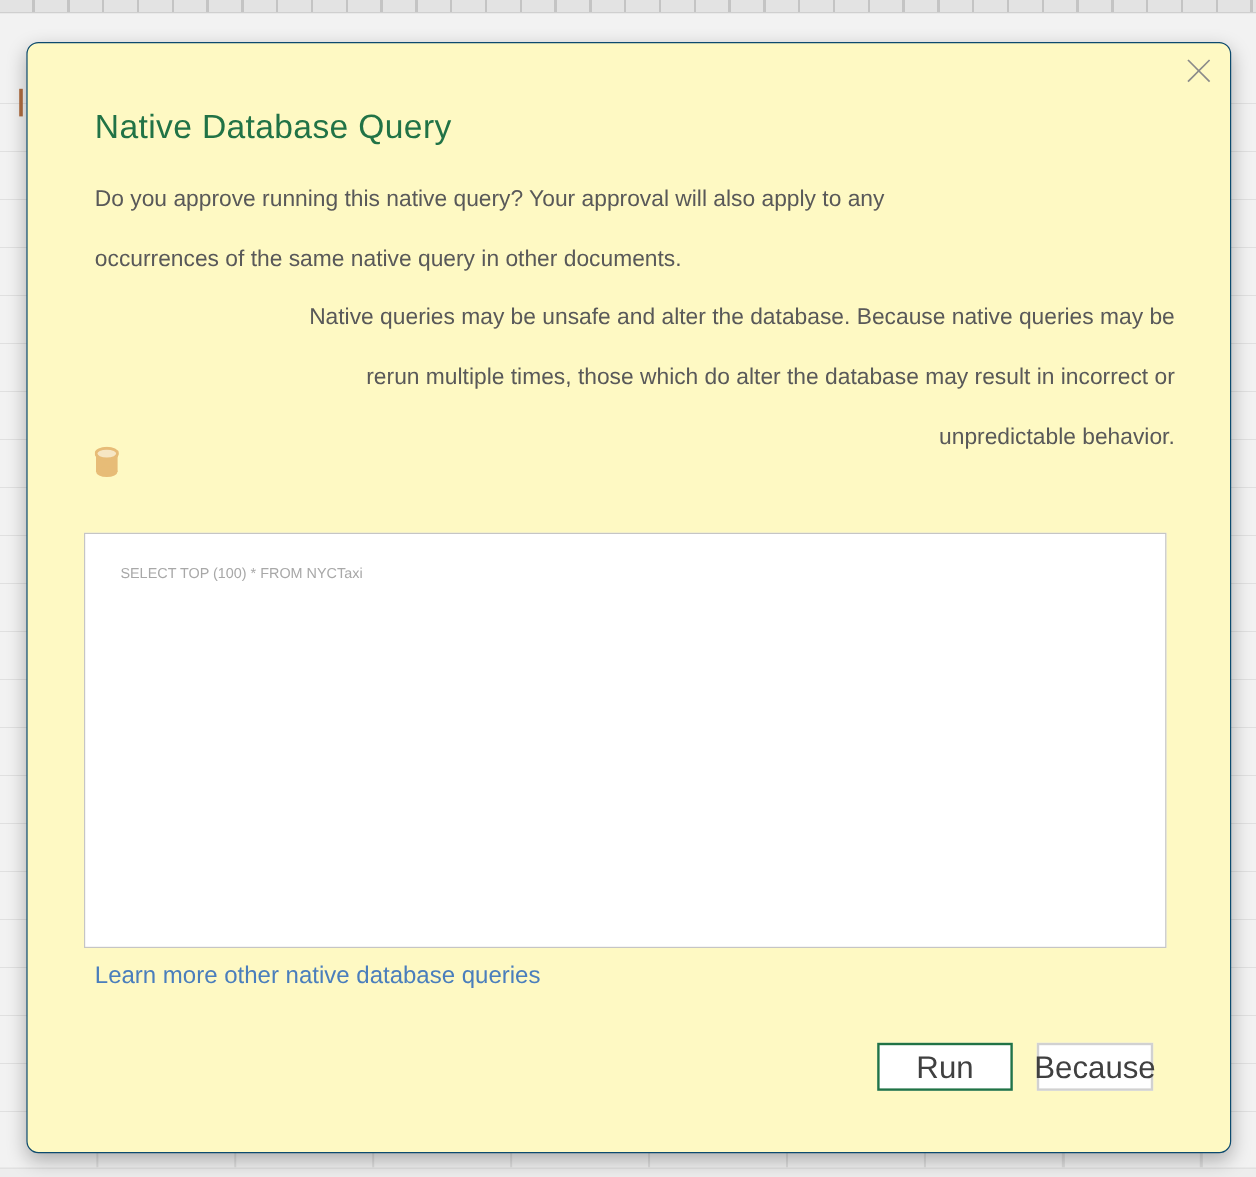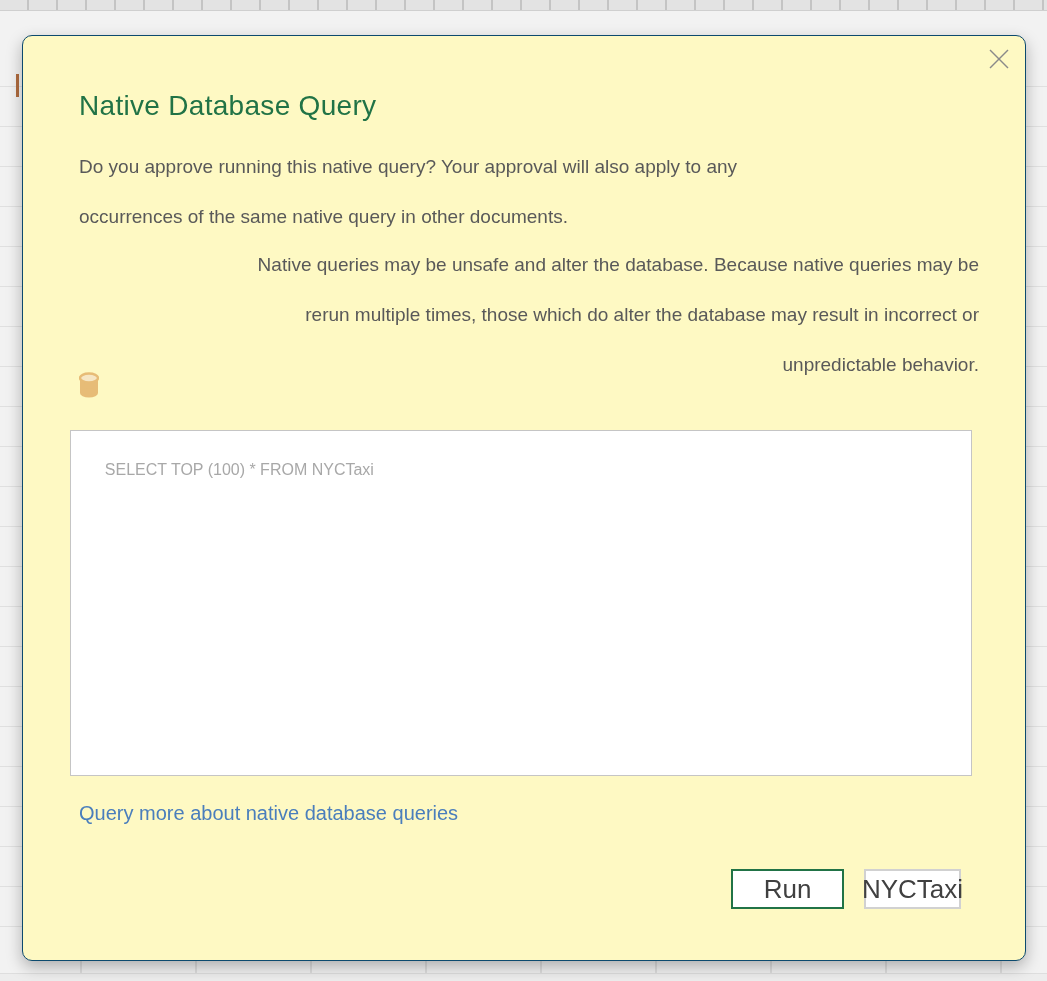--- a/index.html
+++ b/index.html
@@ -65,24 +65,24 @@
     position:absolute; left:56px; width:900px;
     font-size:19px; line-height:50px; color:#595959;
     white-space:pre-line;
   }
   .para-approval { top:106px; }
   .para-warning  { top:204px;text-align:right; }
   .db-icon {
     position:absolute; left:56px; top:336px; width:20px; height:27px;
   }
   .query-box {
-    position:absolute; left:47px; top:394px; width:902px; height:346px;
+    position:absolute; left:47px; top:408px; width:902px; height:346px;
     border:1px solid #c5c5c5; background:#ffffff;
     padding:12px 16px;
-    font-size:16px; color:#a8a8a8;
+    font-size:12px; color:#a8a8a8;
     white-space:pre-wrap; overflow:hidden;
     cursor:text;
   }
   .learn-link {
     position:absolute; left:56px; top:766px;
     font-size:20px; color:#4a7ebc; text-decoration:none; cursor:pointer;
   }
   .btn {
     position:absolute; top:833px; height:40px;
     background:#ffffff; font-size:26px; color:#404040;
@@ -127,18 +127,18 @@
       <rect x="1" y="6" width="18" height="15" fill="#e7bc77"></rect>
       <ellipse cx="10" cy="21" rx="9" ry="4.5" fill="#e7bc77"></ellipse>
       <ellipse cx="10" cy="6" rx="9" ry="4.5" fill="#f6e6c4" stroke="#e7bc77" stroke-width="2.4"></ellipse>
     </svg>
   </span>
 
   <div class="query-box">
     <span>SELECT TOP (100) * FROM NYCTaxi</span>
   </div>
 
-  <a class="learn-link">Query more about native database queries</a>
+  <a class="learn-link">Learn more other native database queries</a>
 
   <button class="btn btn-run">Run</button>
-  <button class="btn btn-cancel">NYCTaxi</button>
+  <button class="btn btn-cancel">Because</button>
 
 </div>
 
 </body></html>

